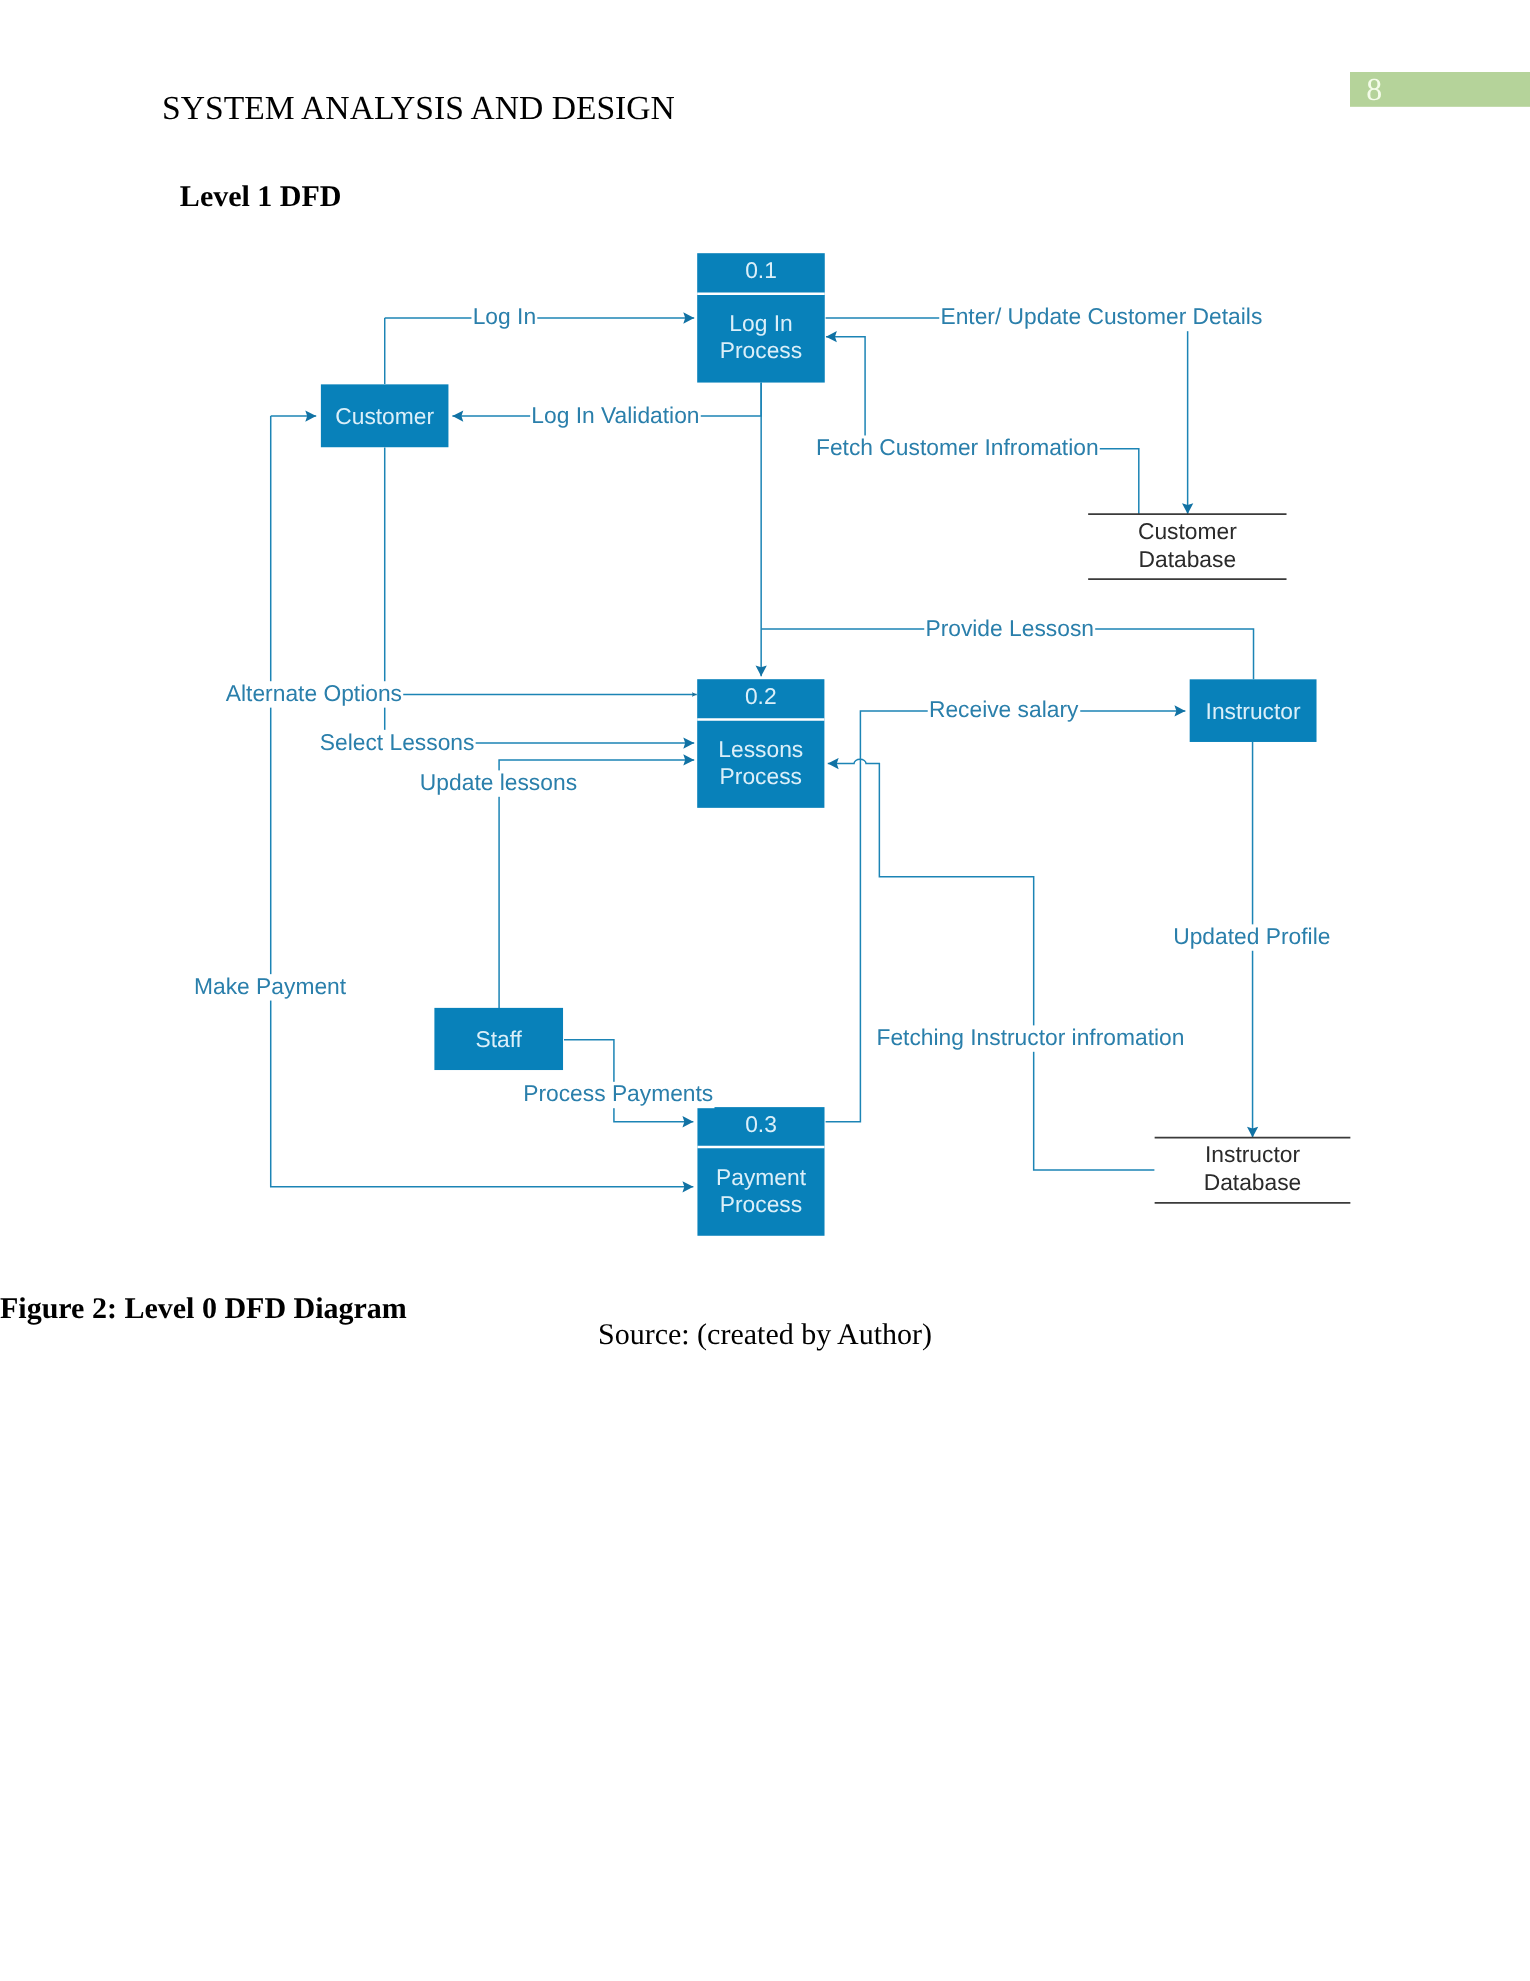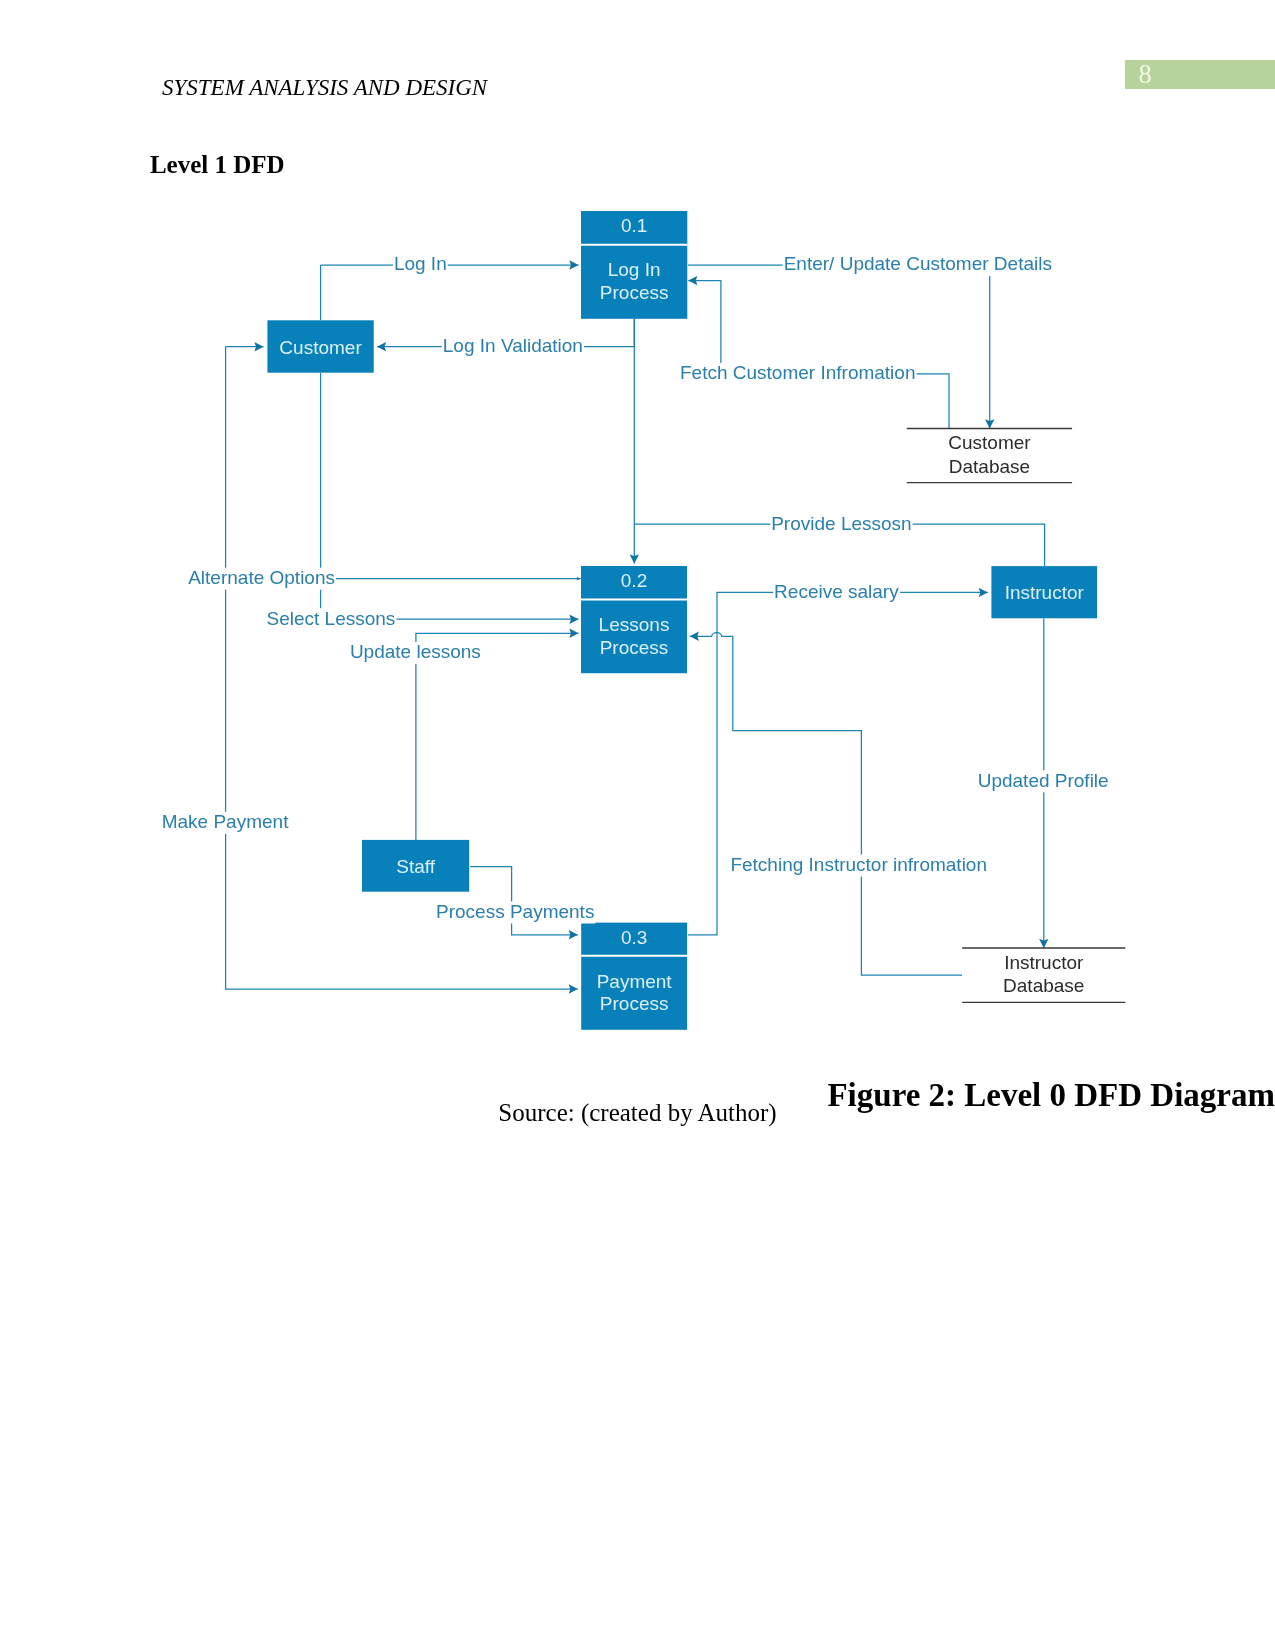--- a/index.html
+++ b/index.html
@@ -4,24 +4,24 @@
 <title>Level 0 DFD</title>
 <style>
   html,body{margin:0;padding:0;background:#ffffff;}
   body{width:1275px;height:1651px;position:relative;overflow:hidden;
        font-family:"Liberation Serif",serif;color:#000;}
   .page{position:absolute;left:0;top:0;width:1275px;height:1651px;}
   #page-num-band{position:absolute;left:1125.4px;top:60.3px;width:149.6px;height:28.5px;
        background:#b5d39a;}
   #page-num-band .num{position:absolute;left:13.2px;top:0px;font-family:"Liberation Serif",serif;
        font-size:26.5px;color:#f4fce9;line-height:29px;}
-  #doc-header{position:absolute;left:162px;top:75.2px;font-size:23px;font-style:italic;}
+  #doc-header{position:absolute;left:135px;top:75.2px;font-size:28px;}
   #section-title{position:absolute;left:149.9px;top:150.5px;font-size:25px;font-weight:bold;}
-  #figure-caption{position:absolute;left:0;top:1076.5px;width:1275px;text-align:right;
-       font-size:33px;font-weight:bold;}
+  #figure-caption{position:absolute;left:0;top:1076.5px;width:1275px;text-align:left;
+       font-size:25px;font-weight:bold;}
   #figure-source{position:absolute;left:0;top:1099px;width:1275px;text-align:center;font-size:25px;}
   #dfd{position:absolute;left:0;top:0;width:1275px;height:1651px;}
   #dfd text{font-family:"Liberation Sans",sans-serif;}
   .node-txt{font-size:19px;fill:#dbeff9;}
   .store-txt{font-size:19px;fill:#2b2b2b;}
   .flow-txt{font-size:19px;fill:#2a7fab;}
 </style>
 </head>
 <body>
 

